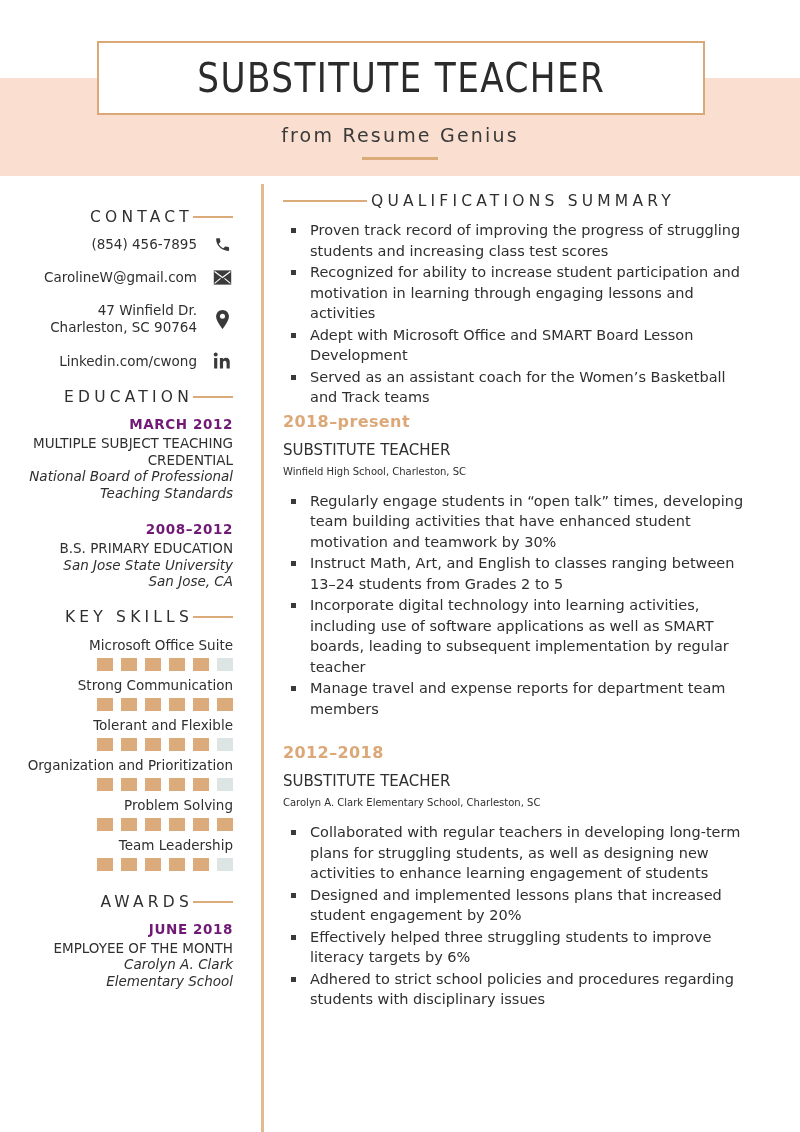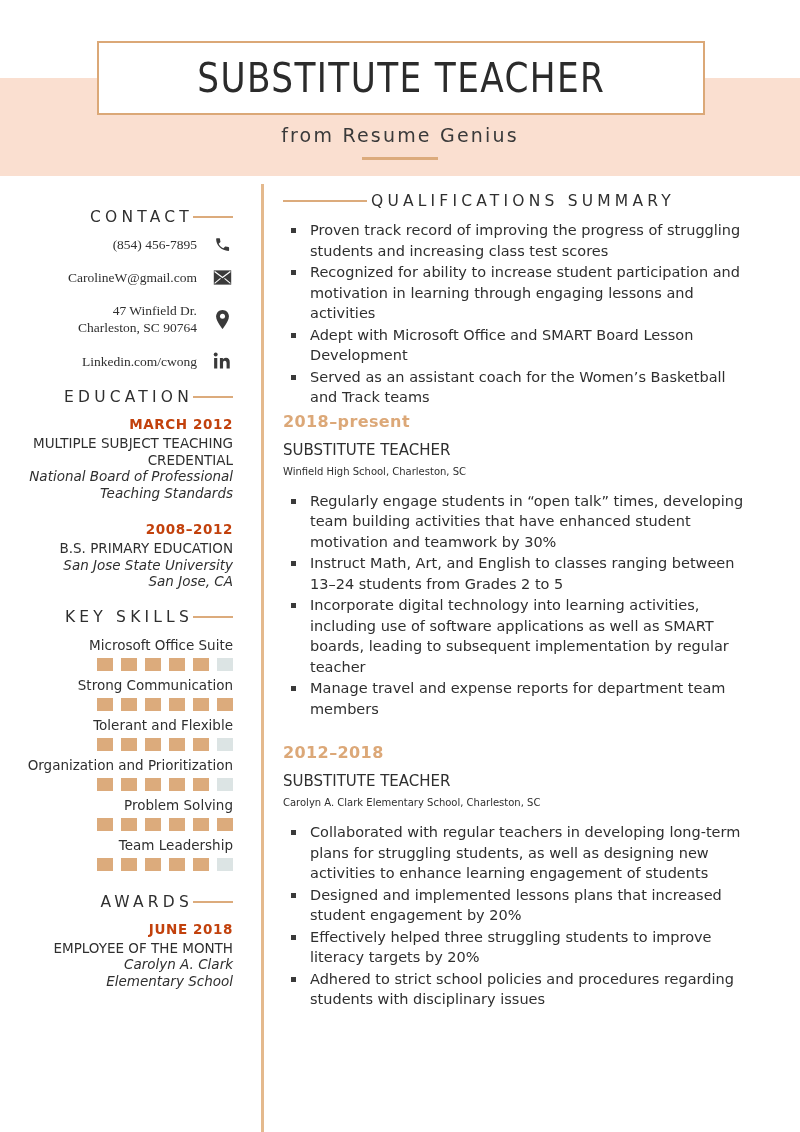--- a/index.html
+++ b/index.html
@@ -63,38 +63,38 @@
   .sec-head .rule { flex:0 0 40px; height:2px; background:#dcab7c; }
   .sec-head .lbl {
     font-size:15.5px; letter-spacing:4.2px; color:#2f2f2f; white-space:nowrap;
   }
   .left .sec-head { justify-content:flex-end; }
   .right .sec-head { justify-content:flex-start; }
   .right .sec-head .rule { flex:0 0 84px; }
   .right .sec-head .lbl { margin-left:4px; }
 
   
-  .contact-list { margin-top:4px;font-family:Liberation Serif, serif; }
+  .contact-list { margin-top:4px; }
   .contact-row {
     display:flex; align-items:center; justify-content:flex-end;
     gap:14px; margin-bottom:16px;
   }
   .contact-row .txt {
     text-align:right; font-size:13.5px; line-height:17px; color:#2f2f2f;
   }
   .contact-row .ic {
     width:22px; flex:0 0 22px; display:flex;
     align-items:center; justify-content:center; color:#3a3a3a;
   }
   .contact-row .ic svg { display:block; fill:#3a3a3a; }
 
   
   .entry { text-align:right; margin-bottom:14px; }
   .entry .date {
-    color:#c2410c; font-weight:bold; font-size:13.5px;
+    color:#701a75; font-weight:bold; font-size:13.5px;
     letter-spacing:.6px; margin-bottom:3px;
   }
   .entry .ttl { font-size:13.5px; line-height:16.5px; color:#2f2f2f; }
   .entry .sub { font-style:italic; font-size:13.5px; line-height:16.5px; color:#2f2f2f; }
 
   
   .skill { text-align:right; margin-bottom:5px; }
   .skill .nm { font-size:13.5px; line-height:19px; color:#2f2f2f; }
   .skill .dots { display:flex; justify-content:flex-end; gap:8px; margin:3px 0 5px 0; }
   .skill .dots i { width:16px; height:13px; display:block; }
@@ -316,19 +316,19 @@
           </ul>
         </div>
         <div class="job-gap"></div>
         <div class="job">
           <div class="jdate">2012–2018</div>
           <div class="jtitle">SUBSTITUTE TEACHER</div>
           <div class="jplace">Carolyn A. Clark Elementary School, Charleston, SC</div>
           <ul class="bullets">
             <li>Collaborated with regular teachers in developing long-term plans for struggling students, as well as designing new activities to enhance learning engagement of students</li>
             <li>Designed and implemented lessons plans that increased student engagement by 20%</li>
-            <li>Effectively helped three struggling students to improve literacy targets by 20%</li>
+            <li>Effectively helped three struggling students to improve literacy targets by 6%</li>
             <li>Adhered to strict school policies and procedures regarding students with disciplinary issues</li>
           </ul>
         </div>
       </div>
   </div>
 </div>
 
 </body></html>

